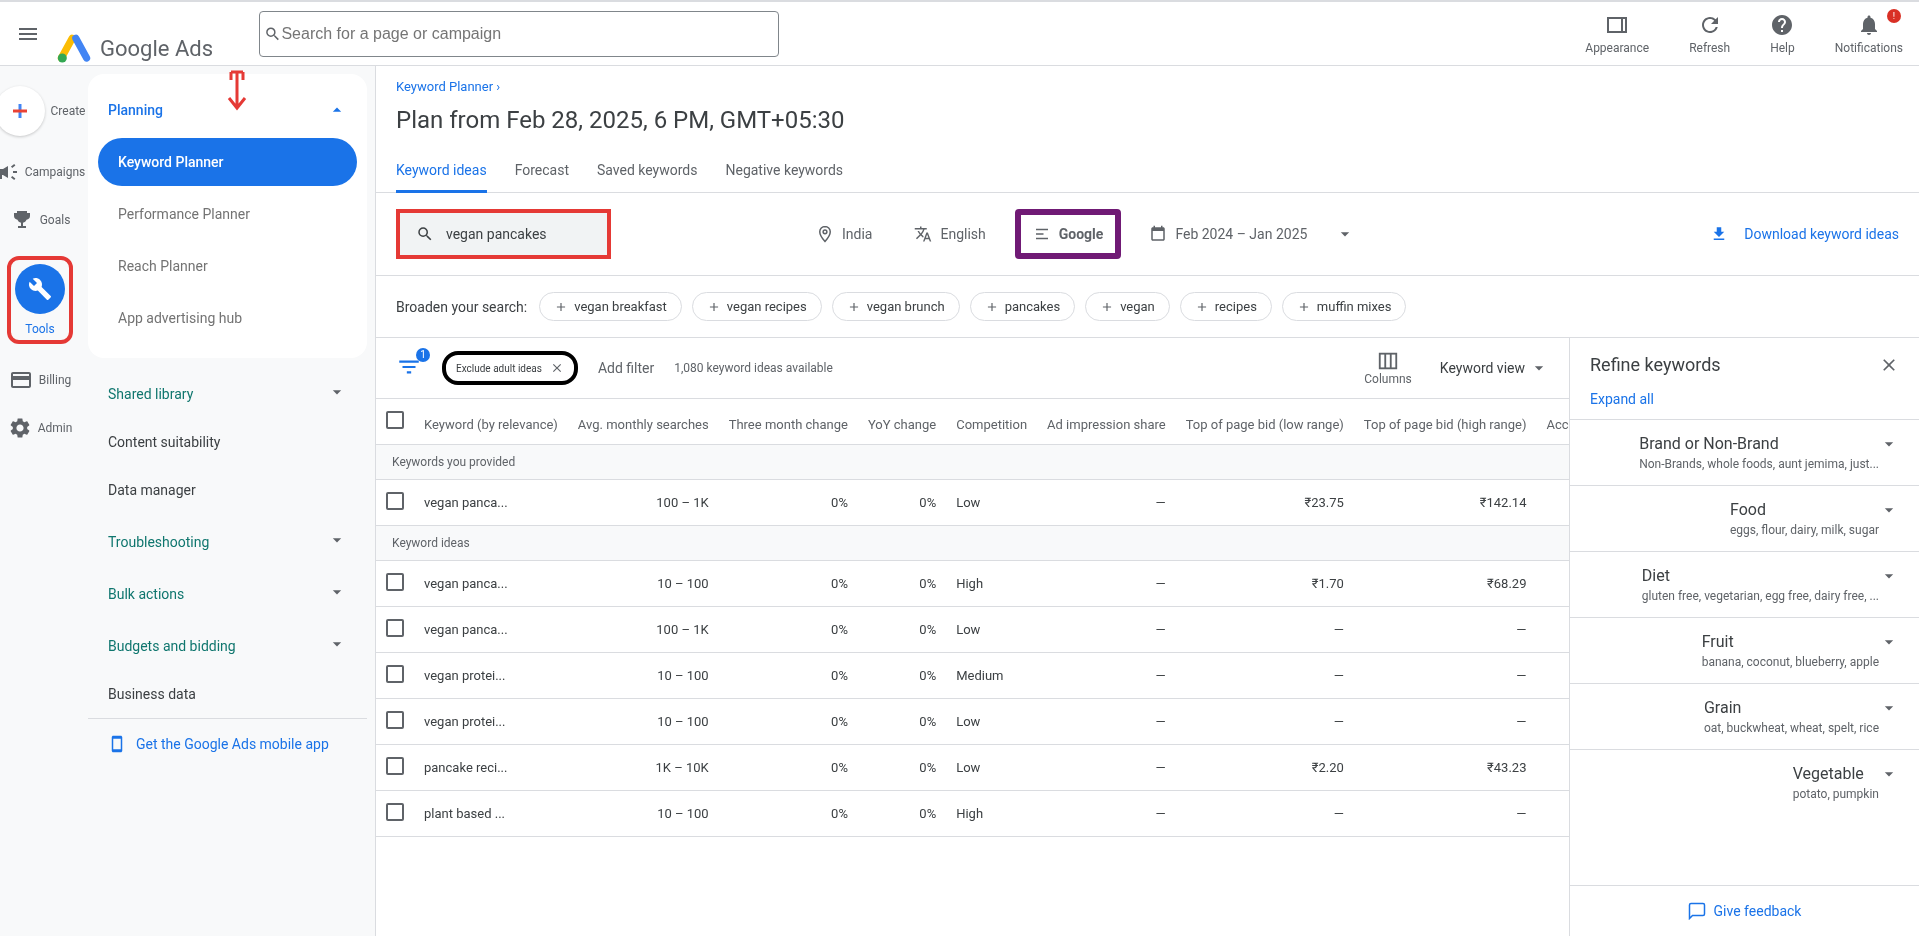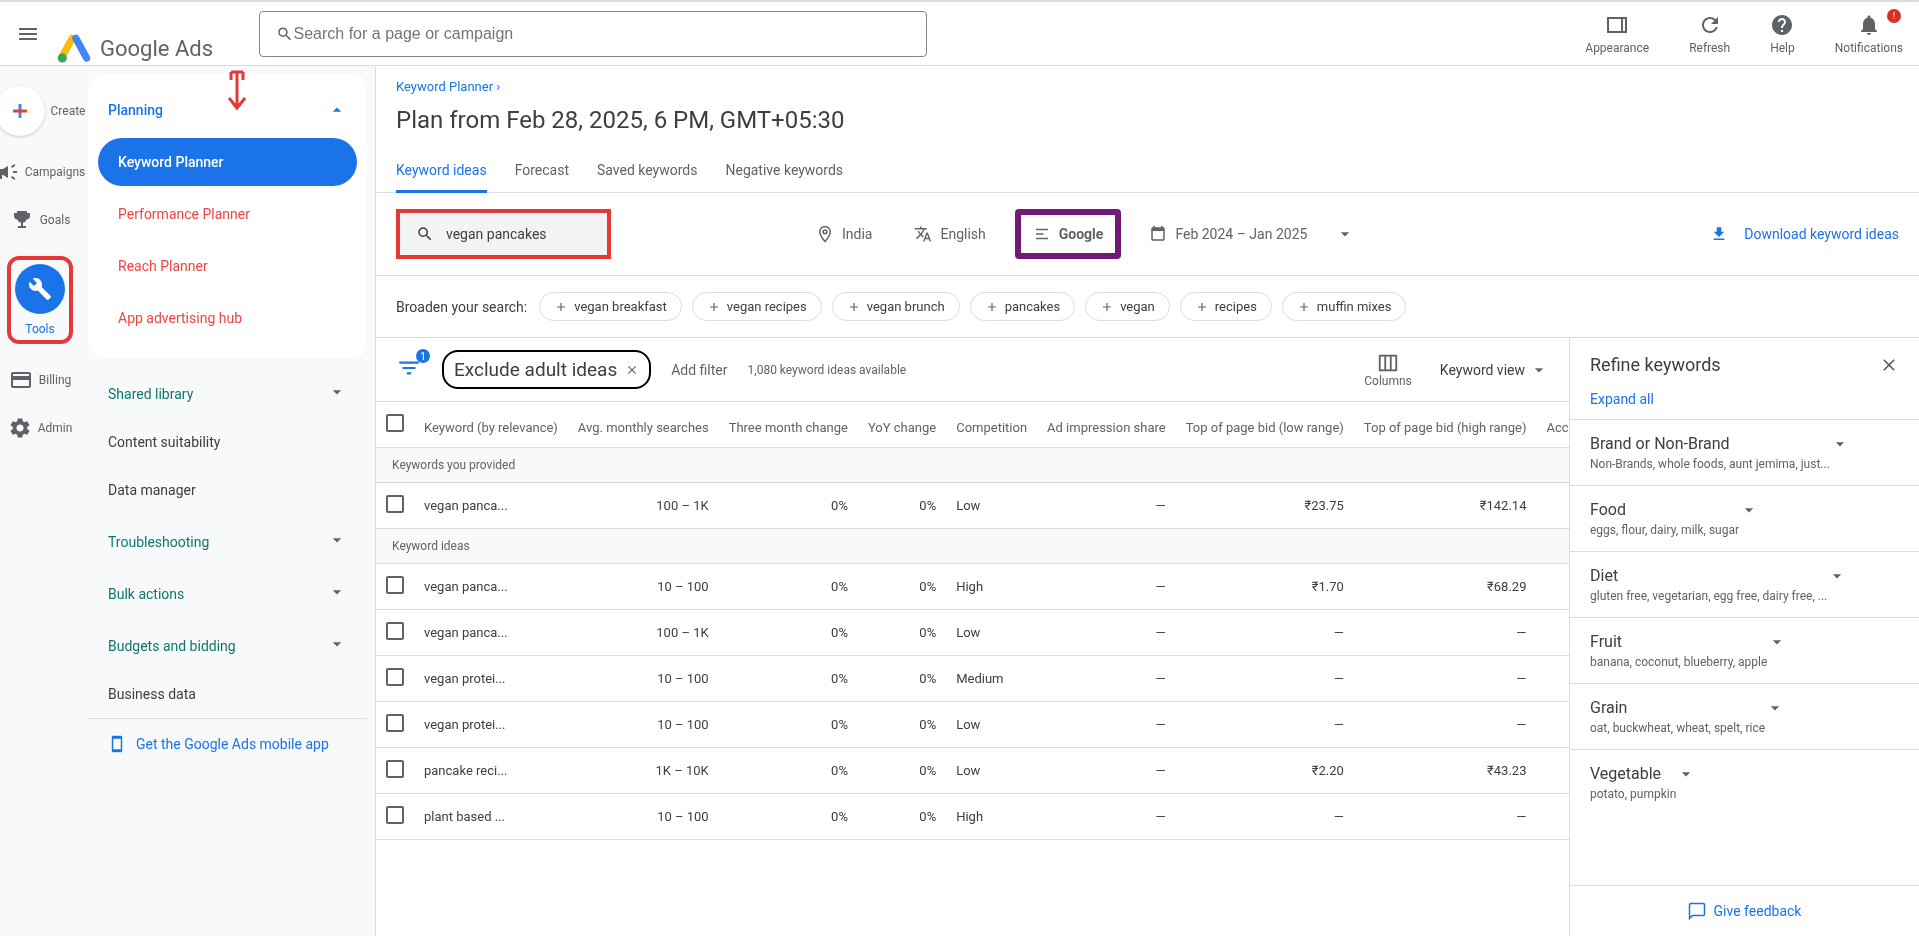--- a/index.html
+++ b/index.html
@@ -2,21 +2,21 @@
 <html><head>
 <meta charset="utf-8">
 <style>
 * { box-sizing: border-box; margin: 0; padding: 0; }
 body { font-family: 'Google Sans', Roboto, Arial, sans-serif; font-size: 14px; color: #3c4043; background: #f8f9fa; width: 1919px; height: 936px; overflow: hidden; }
 .top-border { height: 2px; background: #dadce0; }
 .header { height: 64px; display: flex; align-items: center; padding: 0 16px; background: #fff; border-bottom: 1px solid #dadce0; gap: 16px; }
 .hamburger { width: 24px; height: 24px; cursor: pointer; color: #5f6368; }
 .logo-g { display: flex; align-items: center; gap: 8px; font-size: 22px; color: #5f6368; margin-top: 30px; }
 .logo-icon { width: 36px; height: 36px; }
-.search-box { display: flex; align-items: center; border: 1px solid #80868b; border-radius: 4px; height: 46px; width: 668px; padding: 0 16px; margin-left: 30px; justify-content: space-between; }
+.search-box { display: flex; align-items: center; border: 1px solid #80868b; border-radius: 4px; height: 46px; width: 520px; padding: 0 4px; margin-left: 30px; justify-content: space-between; }
 .search-box input { border: none; outline: none; font-size: 16px; width: 100%; color: #5f6368; }
 .header-spacer { flex: 1; }
 .header-actions { display: flex; gap: 40px; align-items: center; }
 .header-action { display: flex; flex-direction: column; align-items: center; gap: 4px; cursor: pointer; color: #5f6368; font-size: 12px; position: relative; }
 .header-action svg { width: 24px; height: 24px; }
 .notif-dot { position: absolute; top: -4px; right: 2px; width: 14px; height: 14px; background: #d93025; border-radius: 50%; font-size: 9px; color: #fff; display: flex; align-items: center; justify-content: center; }
 
 .body-area { display: flex; height: calc(100% - 66px); }
 
 .left-rail { width: 80px; display: flex; flex-direction: column; align-items: center; padding-top: 20px; gap: 24px; }
@@ -24,21 +24,21 @@
 .rail-circle { width: 50px; height: 50px; border-radius: 50%; display: flex; align-items: center; justify-content: center; }
 .rail-circle.white { background: #fff; box-shadow: 0 1px 3px rgba(0,0,0,0.2); }
 .rail-circle.blue { background: #1a73e8; color: #fff; }
 .tools-highlight { border: 4px solid #e53935; border-radius: 12px; padding: 4px; }
 .tools-highlight-inner { display: flex; flex-direction: column; align-items: center; gap: 8px; }
 
 .sub-nav { width: 295px; padding: 8px; }
 .sub-nav-card { background: #fff; border-radius: 16px; padding: 12px 0; margin-bottom: 8px; }
 .sub-nav-header { display: flex; align-items: center; justify-content: space-between; padding: 14px 20px; color: #1a73e8; font-weight: 500; cursor: pointer; position: relative; }
 .red-arrow { position: absolute; left: 135px; top: -18px; }
-.sub-nav-item { padding: 16px 20px; cursor: pointer; font-size: 14px; color: #ef4444; border-radius: 24px; margin: 4px 10px; }
+.sub-nav-item { padding: 16px 20px; cursor: pointer; font-size: 14px; color: #737373; border-radius: 24px; margin: 4px 10px; }
 .sub-nav-item.active { background: #1a73e8; color: #fff; font-weight: 500; }
 .sub-group { padding: 16px 20px; display: flex; align-items: flex-end; justify-content: space-between; cursor: pointer; color: #0f766e; }
 .sub-plain { padding: 16px 20px; cursor: pointer; color: #3c4043; }
 .mobile-link { display: flex; align-items: center; gap: 10px; padding: 16px 20px; color: #1a73e8; cursor: pointer; margin-top: auto; border-top: 1px solid #dadce0; }
 
 .main { flex: 1; background: #fff; overflow: hidden; border-left: 1px solid #dadce0; display: flex; flex-direction: column; }
 .crumb-row { padding: 12px 20px 4px; }
 .crumb-row a { color: #1a73e8; text-decoration: none; font-size: 13px; }
 .page-title { font-size: 24px; padding: 8px 20px 16px; color: #3c4043; }
 .tabs { display: flex; gap: 28px; padding: 0 20px; border-bottom: 1px solid #dadce0; }
@@ -53,41 +53,41 @@
 .download-link { margin-left: auto; display: flex; align-items: center; gap: 16px; color: #1a73e8; cursor: pointer; }
 
 .broaden-row { display: flex; align-items: center; gap: 12px; padding: 16px 20px; border-bottom: 1px solid #dadce0; }
 .pill { display: flex; align-items: center; gap: 6px; padding: 6px 14px; border: 1px solid #dadce0; border-radius: 16px; cursor: pointer; font-size: 13px; }
 
 .main-split { display: flex; flex: 1; overflow: hidden; }
 .table-area { flex: 1; overflow: hidden; display: flex; flex-direction: column; }
 .table-toolbar { display: flex; align-items: center; padding: 12px 20px; gap: 20px; border-bottom: 1px solid #dadce0; }
 .filter-badge { position: relative; color: #1a73e8; }
 .filter-badge .count { position: absolute; top: -6px; right: -8px; background: #1a73e8; color: #fff; font-size: 10px; width: 14px; height: 14px; border-radius: 7px; display: flex; align-items: center; justify-content: center; }
-.chip2 { border: 2px solid #000000; border-radius: 16px; padding: 6px 10px; display: flex; align-items: center; gap: 8px; font-size: 19px; }
+.chip2 { border: 4px solid #000000; border-radius: 16px; padding: 6px 10px; display: flex; align-items: center; gap: 8px; font-size: 10px; }
 .add-filter { color: #5f6368; cursor: pointer; }
 .avail-text { color: #5f6368; font-size: 12px; }
 .toolbar-right { margin-left: auto; display: flex; align-items: center; gap: 28px; }
 .col-btn { display: flex; flex-direction: column; align-items: center; font-size: 12px; color: #5f6368; cursor: pointer; }
 .view-select { display: flex; align-items: center; gap: 4px; cursor: pointer; }
 
 .table { overflow-x: auto; flex: 1; }
 table { border-collapse: collapse; width: 100%; }
 th, td { border-bottom: 1px solid #dadce0; font-size: 13px; text-align: left; padding: 12px 10px; white-space: nowrap; }
 th { color: #5f6368; font-weight: 400; vertical-align: bottom; }
 th.chk, td.chk { width: 50px; text-align: center; }
 .num { text-align: right; }
 .section-row td { background: #f8f9fa; font-size: 12px; color: #5f6368; padding: 10px 16px; }
 .checkbox { width: 18px; height: 18px; border: 2px solid #5f6368; border-radius: 2px; display: inline-block; }
 
 .refine-panel { width: 350px; border-left: 1px solid #dadce0; display: flex; flex-direction: column; }
 .refine-header { display: flex; align-items: center; justify-content: space-between; padding: 16px 20px; font-size: 18px; }
 .expand-all { padding: 0 20px 12px; }
 .expand-all a { color: #1a73e8; text-decoration: none; font-size: 14px; }
-.refine-group { padding: 14px 20px; border-top: 1px solid #dadce0; display: flex; justify-content: flex-start; align-items: flex-start; cursor: pointer; }
+.refine-group { padding: 14px 20px; border-top: 1px solid #dadce0; display: flex; justify-content: flex-end; align-items: flex-start; cursor: pointer; }
 .refine-title { font-size: 16px; color: #3c4043; margin-bottom: 4px; }
 .refine-sub { font-size: 12px; color: #5f6368; }
 .feedback { border-top: 1px solid #dadce0; padding: 16px; text-align: center; color: #1a73e8; cursor: pointer; display: flex; align-items: center; justify-content: center; gap: 8px; margin-top: auto; }
 
 .chev { width: 20px; height: 20px; }
 .icon-sm { width: 18px; height: 18px; }
 </style>
 </head>
 <body>
 

